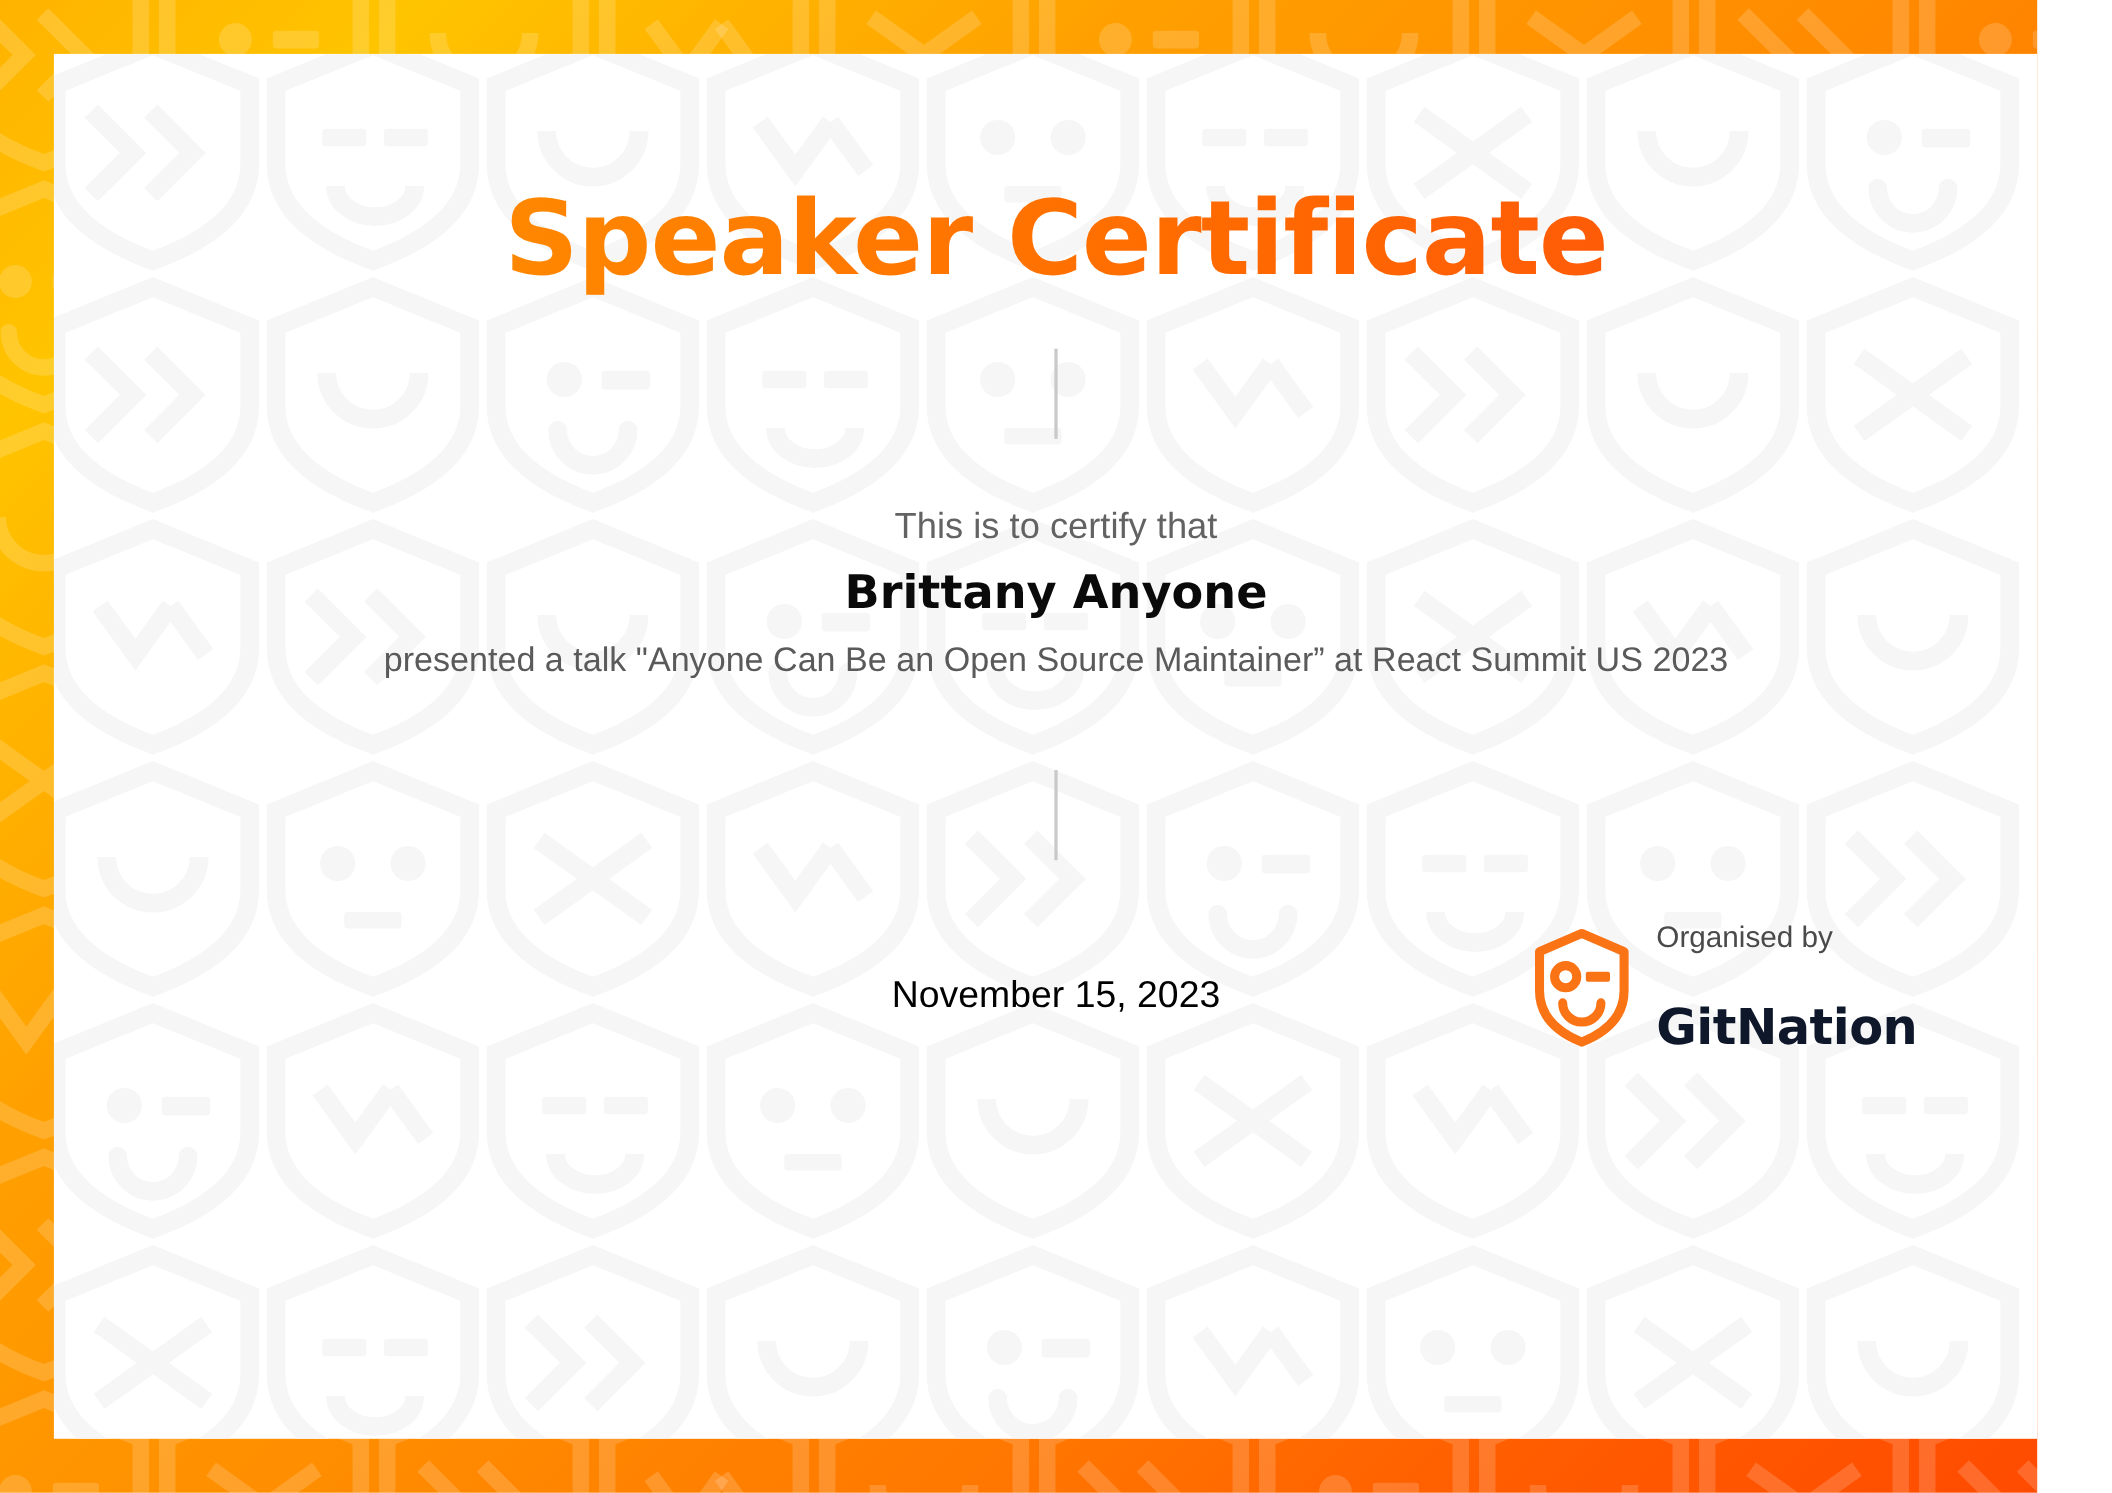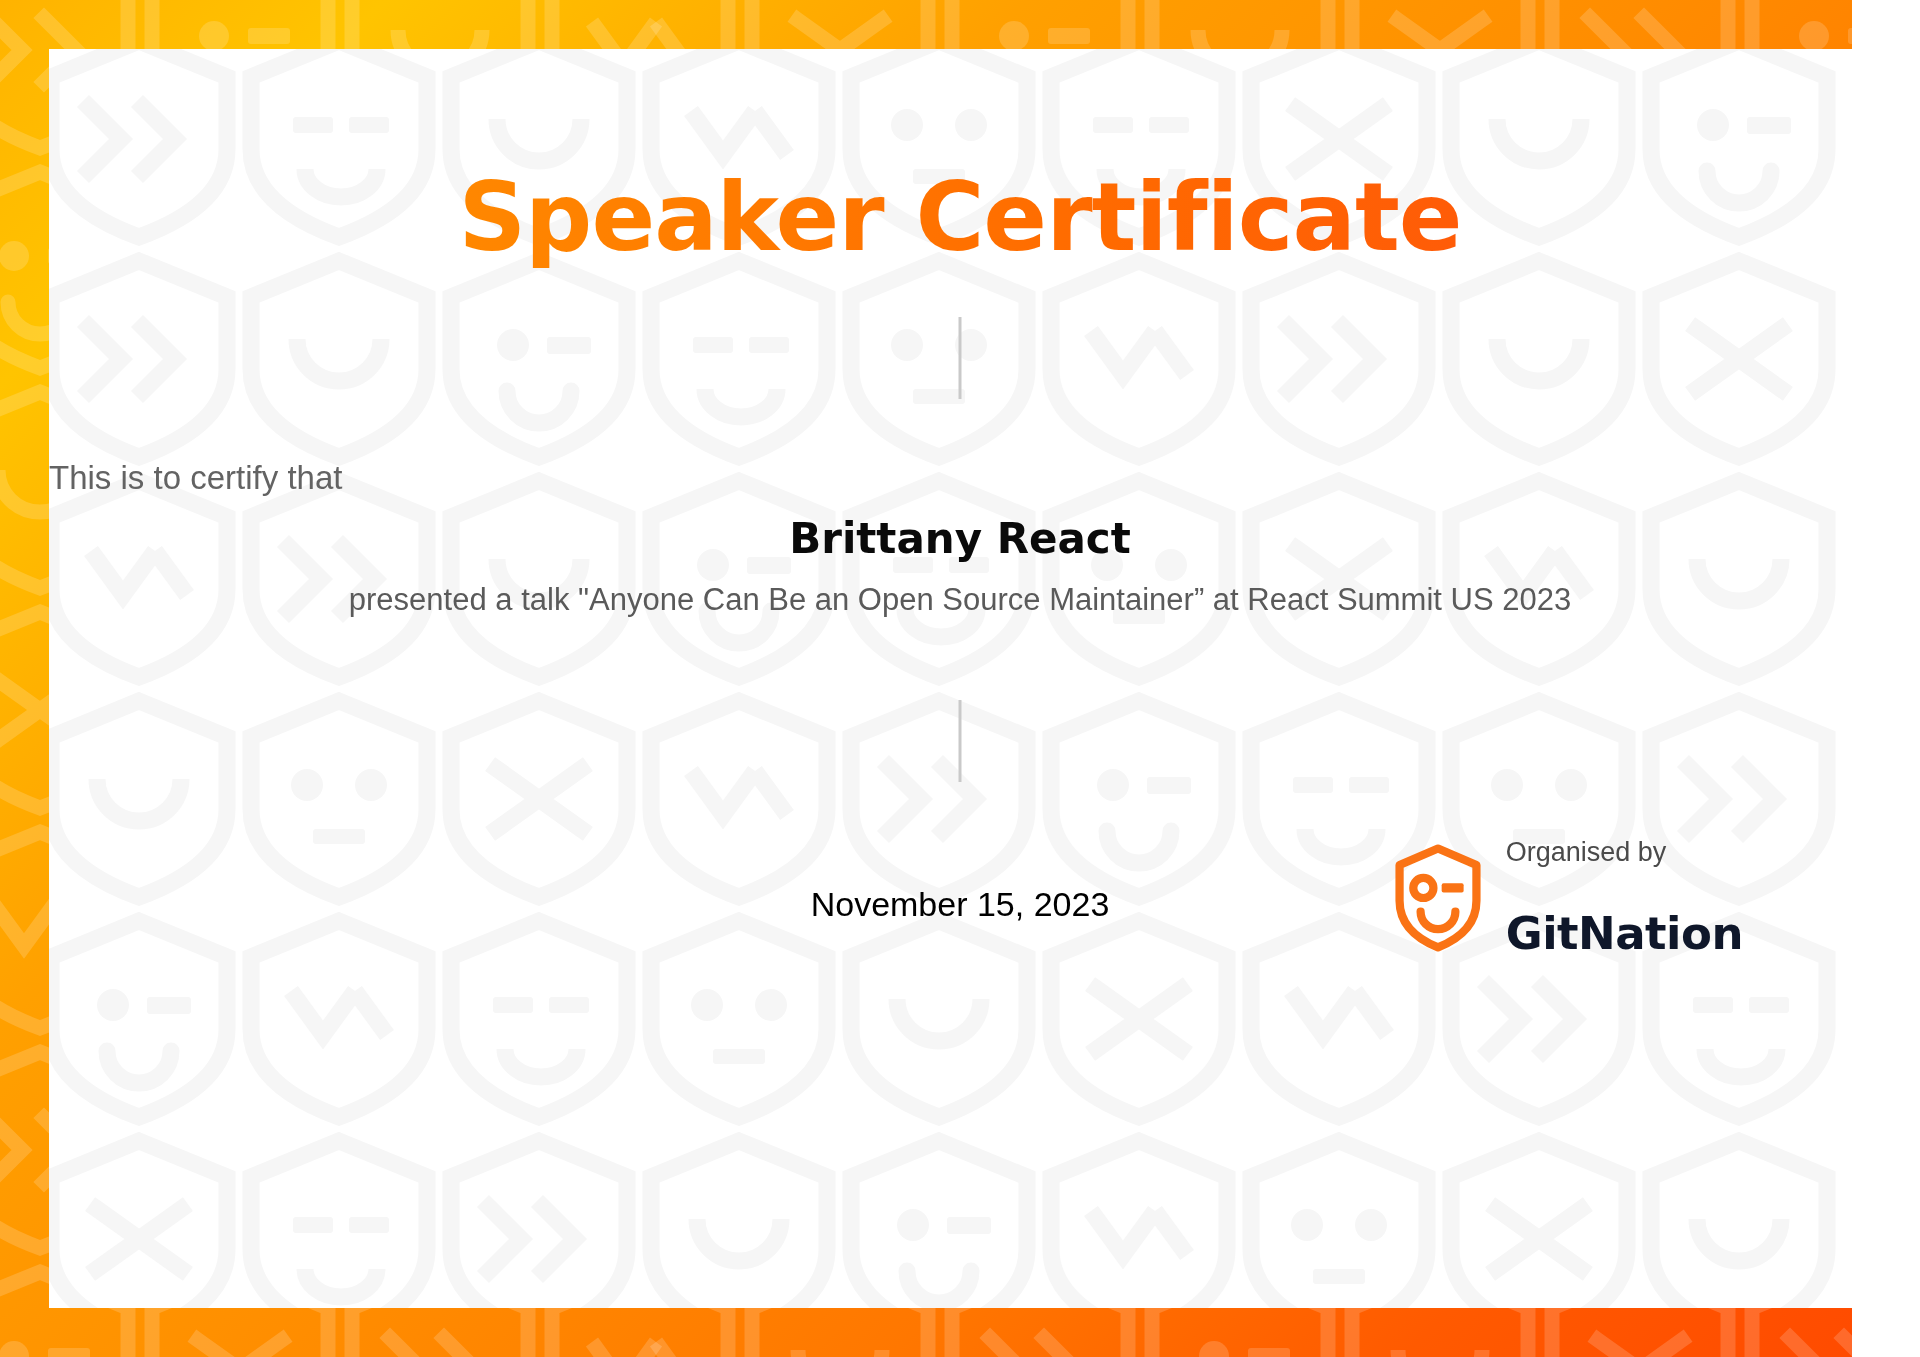--- a/index.html
+++ b/index.html
@@ -79,20 +79,21 @@
   }
   .divider-top    { top: 268px; height: 82px; }
   .divider-bottom { top: 651px; height: 82px; }
 
   
   .certify-line {
     position: absolute;
     top: 410px;
     left: 0;
     right: 0;
+    text-align: center;
     font-size: 33px;
     color: #636363;
     font-family: "Liberation Sans", sans-serif;
   }
   .recipient {
     position: absolute;
     top: 465px;
     left: 0;
     right: 0;
     text-align: center;
@@ -426,21 +427,21 @@
           <use href="#ctile3" x="1590" y="1080"></use>
       </g>
     </svg>
 
     <div class="title">Speaker Certificate</div>
 
     <div class="divider divider-top"></div>
 
     <div class="certify-line">This is to certify that</div>
 
-    <div class="recipient">Brittany React</div>
+    <div class="recipient">Brittany Anyone</div>
 
     <div class="description">presented a talk "Anyone Can Be an Open Source Maintainer” at React Summit US 2023</div>
 
     <div class="divider divider-bottom"></div>
 
     <div class="footer">
 
 
       <div class="date-block">November 15, 2023</div>
 

